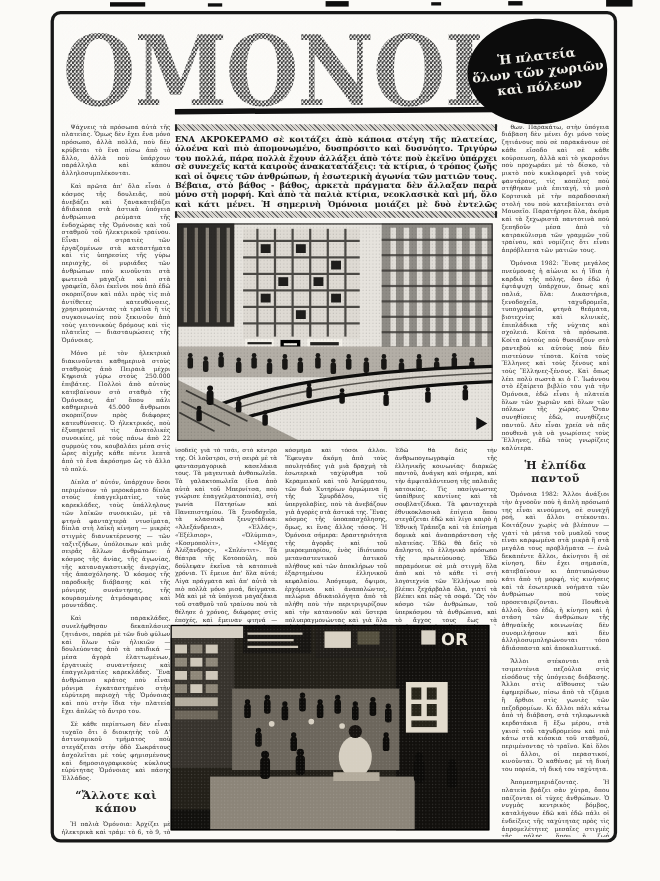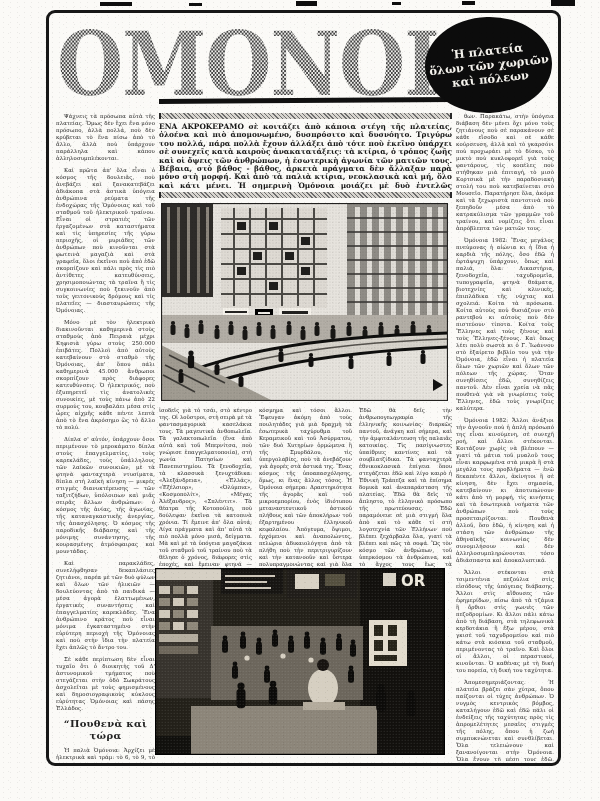--- a/index.html
+++ b/index.html
@@ -111,21 +111,21 @@
     </div>
   </div>
 
   <div class="col left-col">
     <p>Ψάχνεις τὰ πρόσωπα αὐτὰ τῆς πλατείας. Ὅμως δὲν ἔχει ἕνα μόνο πρόσωπο, ἀλλὰ πολλά, ποὺ δὲν κρύβεται τὸ ἕνα πίσω ἀπὸ τὸ ἄλλο, ἀλλὰ ποὺ ὑπάρχουν παράλληλα καὶ κάπου ἀλληλοσυμπλέκονται.</p>
     <p>Καὶ πρῶτα ἀπ' ὅλα εἶναι ὁ κόσμος τῆς δουλειᾶς, ποὺ ἀνεβάζει καὶ ξανακατεβάζει ἀδιάκοπα στὰ ἀστικὰ ὑπόγεια ἀνθρώπινα ρεύματα τῆς ἐνδοχώρας τῆς Ὁμόνοιας καὶ τοῦ σταθμοῦ τοῦ ἠλεκτρικοῦ τραίνου. Εἶναι οἱ στρατιὲς τῶν ἐργαζομένων στὰ καταστήματα καὶ τὶς ὑπηρεσίες τῆς γύρω περιοχῆς, οἱ μυριάδες τῶν ἀνθρώπων ποὺ κινοῦνται στὰ φωτεινὰ μαγαζιὰ καὶ στὰ γραφεῖα, ὅλοι ἐκεῖνοι ποὺ ἀπὸ ἐδῶ σκορπίζουν καὶ πάλι πρὸς τὶς πιὸ ἀντίθετες κατευθύνσεις, χρησιμοποιώντας τὰ τραῖνα ἢ τὶς συγκοινωνίες ποὺ ξεκινοῦν ἀπὸ τοὺς γειτονικοὺς δρόμους καὶ τὶς πλατεῖες — διασταυρώσεις τῆς Ὁμόνοιας.</p>
     <p>Μόνο μὲ τὸν ἠλεκτρικὸ διακινοῦνται καθημερινὰ στοὺς σταθμοὺς ἀπὸ Πειραιὰ μέχρι Κηφισιὰ γύρω στοὺς 250.000 ἐπιβάτες. Πολλοὶ ἀπὸ αὐτοὺς κατεβαίνουν στὸ σταθμὸ τῆς Ὁμόνοιας, ἀπ' ὅπου πάλι καθημερινὰ 45.000 ἄνθρωποι σκορπίζουν πρὸς διάφορες κατευθύνσεις. Ὁ ἠλεκτρικός, ποὺ ἐξυπηρετεῖ τὶς ἀνατολικὲς συνοικίες, μὲ τοὺς πάνω ἀπὸ 22 συρμούς του, κουβαλάει μέσα στὶς ὧρες αἰχμῆς κάθε πέντε λεπτὰ ἀπὸ τὸ ἕνα ἀκρόσημο ὣς τὸ ἄλλο τὸ πολύ.</p>
     <p>Δίπλα σ' αὐτόν, ὑπάρχουν ὅσοι περιμένουν τὸ μεροκάματο δίπλα στοὺς ἐπαγγελματίες, τοὺς καρεκλάδες, τοὺς ὑπάλληλους τῶν λαϊκῶν συνοικιῶν, μὲ τὰ φτηνὰ φανταχτερὰ ντυσίματα, δίπλα στὴ λαϊκὴ κίνηση — μικρὲς στιγμὲς διανυκτέρευσης — τῶν ταξιτζήδων, ὑπόλοιπων καὶ μιᾶς σειρᾶς ἄλλων ἀνθρώπων: ὁ κόσμος τῆς ἀνίας, τῆς ἀγωνίας, τῆς καταναγκαστικῆς ἀνεργίας, τῆς ἀπασχόλησης. Ὁ κόσμος τῆς παροδικῆς διάβασης καὶ τῆς μόνιμης συνάντησης, τῆς κουρασμένης ἀτμόσφαιρας καὶ μουντάδας.</p>
     <p>Καὶ παρακλάδες, συνελήφθησαν δεκαπλάσιες ζητιάνοι, παρέα μὲ τῶν δυὸ φύλων καὶ ὅλων τῶν ἡλικιῶν — δουλεύοντας ἀπὸ τὰ παιδικά — μέσα ἀγορὰ ἐλαττωμένων, ἐργατικὲς συναντήσεις καὶ ἐπαγγελματίες καρεκλάδες. Ἕνα ἀνθρώπινο κράτος ποὺ εἶναι μόνιμα ἐγκαταστημένο στὴν εὐρύτερη περιοχὴ τῆς Ὁμόνοιας καὶ ποὺ στὴν ἴδια τὴν πλατεία ἔχει ἁπλῶς τὸ ἄντρο του.</p>
     <p>Σὲ κάθε περίπτωση δὲν εἶναι τυχαῖο ὅτι ὁ διοικητὴς τοῦ Δ' ἀστυνομικοῦ τμήματος ποὺ στεγάζεται στὴν ὁδὸ Σωκράτους ἀσχολεῖται μὲ τοὺς φημισμένους καὶ δημοσιογραφικοὺς κύκλους εὐρύτητας Ὁμόνοιας καὶ πάσης Ἑλλάδος.</p>
-    <div class="subhead">“Πουθενὰ καὶ τώρα</div>
+    <div class="subhead">“Ἄλλοτε καὶ κάπου</div>
     <p>Ἡ παλιὰ Ὁμόνοια: Ἀρχίζει μὲ ἠλεκτρικὰ καὶ τράμ: τὸ 6, τὸ 9, τὸ 5, τὸ 4, τὸ 2, γιὰ Ἀχαρνῶν, Σεπόλια, σταθμὸ Λαρίσης, Ρωσία καὶ ἀλλοῦ. Ὁ σταθμὸς τοῦ ἠλεκτρικοῦ, ποὺ πρὶν πενήντα χρόνια ἦταν λίγο πιὸ κεῖ, στὴν ἀρχὴ τῆς Ἀθηνᾶς, ἐκεῖ ποὺ εἶναι σήμερα τὰ γραφεῖα τῶν ΗΣΑΠ καὶ ποὺ μετὰ μεταφέρθηκε στὴν πλατεία σὲ τὸ κέντρο καὶ ὅπου σταθεῖς σὲ τὸ ξέφωτο καὶ ὅπου στιάζεται.</p>
   </div>
 
   <div class="mid">
     <div class="deco-rule" style="top:0;"></div>
     <div class="lead">ΕΝΑ ΑΚΡΟΚΕΡΑΜΟ σὲ κοιτάζει ἀπὸ κάποια στέγη τῆς πλατείας, ὁλοένα καὶ πιὸ ἀπομονωμένο, δυσπρόσιτο καὶ δυσνόητο. Τριγύρω του πολλά, πάρα πολλὰ ἔχουν ἀλλάξει ἀπὸ τότε ποὺ ἐκεῖνο ὑπάρχει σὲ συνεχεῖς κατὰ καιροὺς ἀνακατατάξεις: τὰ κτίρια, ὁ τρόπος ζωῆς καὶ οἱ ὄψεις τῶν ἀνθρώπων, ἡ ἐσωτερικὴ ἀγωνία τῶν ματιῶν τους. Βέβαια, στὸ βάθος - βάθος, ἀρκετὰ πράγματα δὲν ἄλλαξαν παρὰ μόνο στὴ μορφή. Καὶ ἀπὸ τὰ παλιὰ κτίρια, νεοκλασικὰ καὶ μή, ὅλο καὶ κάτι μένει. Ἡ σημερινὴ Ὁμόνοια μοιάζει μὲ δυὸ ἐντελῶς διαφορετικὲς τράπουλες «καλὰ» ἀνακατεμένες.</div>
     <div class="deco-rule" style="top:79px;"></div>
 
     <svg class="photo" style="left:2px;top:90px;" width="287" height="198" viewBox="0 0 287 198">
       <defs>
@@ -338,20 +338,21 @@
       </g>
       <rect x="0" y="168" width="36" height="19" fill="#11100d"></rect>
       <rect width="290" height="187" fill="url(#grain2)" opacity="0.18"></rect>
       <rect x="0.5" y="0.5" width="289" height="186" fill="none" stroke="#000" stroke-width="1.4"></rect>
     </svg>
   </div>
 
   <div class="col right-col">
     <p>θων. Παρακάτω, στὴν ὑπόγεια διάβαση δὲν μένει ὄχι μόνο τοὺς ζητιάνους ποὺ σὲ παρακάνουν σὲ κάθε εἴσοδο καὶ σὲ κάθε κούρσευση, ἀλλὰ καὶ τὸ γκαρσόνι ποὺ προχωράει μὲ τὸ δίσκο, τὸ μικτὸ ποὺ κυκλοφορεῖ γιὰ τοὺς φαντάρους, τὶς κοπέλες ποὺ στήθηκαν μιὰ ἐπιταγή, τὸ μισὸ Κορτσικὰ μὲ τὴν παραδοσιακὴ στολή του ποὺ κατεβαίνεται στὸ Μουσεῖο. Παρατήρησε ὅλα, ἀκόμα καὶ τὰ ξεχωριστὰ παντοτινὰ ποὺ ξεπηδοῦν μέσα ἀπὸ τὸ κατρακύλισμα τῶν γραμμῶν τοῦ τραίνου, καὶ νομίζεις ὅτι εἶναι ἀπρόβλεπτα τῶν ματιῶν τους.</p>
     <p>Ὁμόνοια 1982: Ἕνας μεγάλος πνεύμονας ἡ αἰώνια κι ἡ ἴδια ἡ καρδιὰ τῆς πόλης, ὅσο ἐδῶ ἡ ἑφτάψυχη ὑπάρχουν, ὅπως καὶ παλιά, ὅλα: Δικαστήρια, ξενοδοχεῖα, ταχυδρομεῖα, τυπογραφεῖα, φτηνὰ θεάματα, βιοτεχνίες καὶ κλινικές, ἐπιπλάδικα τῆς νύχτας καὶ σχολειά. Κοίτα τὰ πρόσωπα. Κοίτα αὐτοὺς ποὺ θυσιάζουν στὸ ραντεβοὺ κι αὐτοὺς ποὺ δὲν πιστεύουν τίποτα. Κοίτα τοὺς Ἕλληνες καὶ τοὺς ξένους καὶ τοὺς Ἕλληνες-ξένους. Καὶ ὅπως λέει πολὺ σωστὰ κι ὁ Γ. Ἰωάννου στὸ ἐξαίρετο βιβλίο του γιὰ τὴν Ὁμόνοια, ἐδῶ εἶναι ἡ πλατεία ὅλων τῶν χωριῶν καὶ ὅλων τῶν πόλεων τῆς χώρας. Ὅταν συνηθίσεις ἐδῶ, συνηθίζεις παντοῦ. Δὲν εἶναι χρεία νὰ πᾶς πουθενὰ γιὰ νὰ γνωρίσεις τοὺς Ἕλληνες, ἐδῶ τοὺς γνωρίζεις καλύτερα.</p>
+    <div class="subhead">Ἡ ἐλπίδα παντοῦ</div>
     <p>Ὁμόνοια 1982: Ἄλλοι ἀνάξιοι τὴν ἀγνοοῦν ποὺ ἡ ἁπλὴ πρόσωπό της εἶναι κινούμενη, σὲ συνεχῆ ροή, καὶ ἄλλοι στέκονται. Κοιτάζουν χωρὶς νὰ βλέπουν — γιατί τὰ μάτια τοῦ μυαλοῦ τους εἶναι καρφωμένα στὰ μικρὰ ἢ στὰ μεγάλα τους προβλήματα — ἐνῶ δεκαπέντε ἄλλοι, ἀκίνητοι ἢ σὲ κίνηση, δὲν ἔχει σημασία, κατεβαίνουν κι ἀποτυπώνουν κάτι ἀπὸ τὴ μορφή, τὶς κινήσεις καὶ τὰ ἐσωτερικὰ νοήματα τῶν ἀνθρώπων ποὺ τοὺς προσεταιρίζονται. Πουθενὰ ἀλλοῦ, ὅσο ἐδῶ, ἡ κίνηση καὶ ἡ στάση τῶν ἀνθρώπων τῆς ἀθηναϊκῆς κοινωνίας δὲν συνομιλήσουν καὶ δὲν ἀλληλοσυμπληρώνονται τόσο ἀδιάσπαστα καὶ ἀποκαλυπτικά.</p>
     <p>Ἄλλοι στέκονται στὰ τσιμεντένια πεζούλια στὶς εἰσόδους τῆς ὑπόγειας διάβασης. Ἄλλοι στὶς αἴθουσες τῶν ἐφημερίδων, πίσω ἀπὸ τὰ τζάμια ἢ ὄρθιοι στὶς γωνιὲς τῶν πεζοδρομίων. Κι ἄλλοι πάλι κάτω ἀπὸ τὴ διάβαση, στὰ τηλεφωνικὰ κερδοτάκια ἢ ἔξω μέρου, στὰ γκισὲ τοῦ ταχυδρομείου καὶ πιὸ κάτω στὰ κιόσκια τοῦ σταθμοῦ, περιμένοντας τὸ τραῖνο. Καὶ ὅλοι οἱ ἄλλοι, οἱ περαστικοί, κινοῦνται. Ὁ καθένας μὲ τὴ δική του πορεία, τὴ δική του ταχύτητα.</p>
     <p>Ἀπομεσημεριάζοντας. Ἡ πλατεία βράζει σὰν χύτρα, ὅπου παίζονται οἱ τύχες ἀνθρώπων. Ὁ νυγμὸς κεντρικὸς βόμβος, καταλήγουν ἐδῶ καὶ ἐδῶ πάλι οἱ ἐνδείξεις τῆς ταχύτητας πρὸς τὶς ἀπρομελέτητες μεσαῖες στιγμὲς τῆς πόλης, ὅπου ἡ ζωὴ συμπυκνώνεται καὶ συνθλίβεται. Ὅλα τελειώνουν καὶ ξανανοίγονται στὴν Ὁμόνοια. Ὅλα ἔχουν τὴ μέση τους ἐδῶ. Μπορεῖς νὰ ξεράψεις. Ὣς κι ὁ ὑψηλὸς θόρυβος τῆς τραυματισμένης καὶ ἐνταποδίστηκε αὐτῆς· ἑλληνικὲς εἶχαν ἀπὸ πάνω ποὺ ἀποτελεσμένοι ἀπὸ τὰ διατυπωτά, ἀλεκτασμένα δυὸ κόσμο τῶν πολλῶν.</p>
 
   </div>
 
 </div>
 
 <div class="noise"></div>
 

